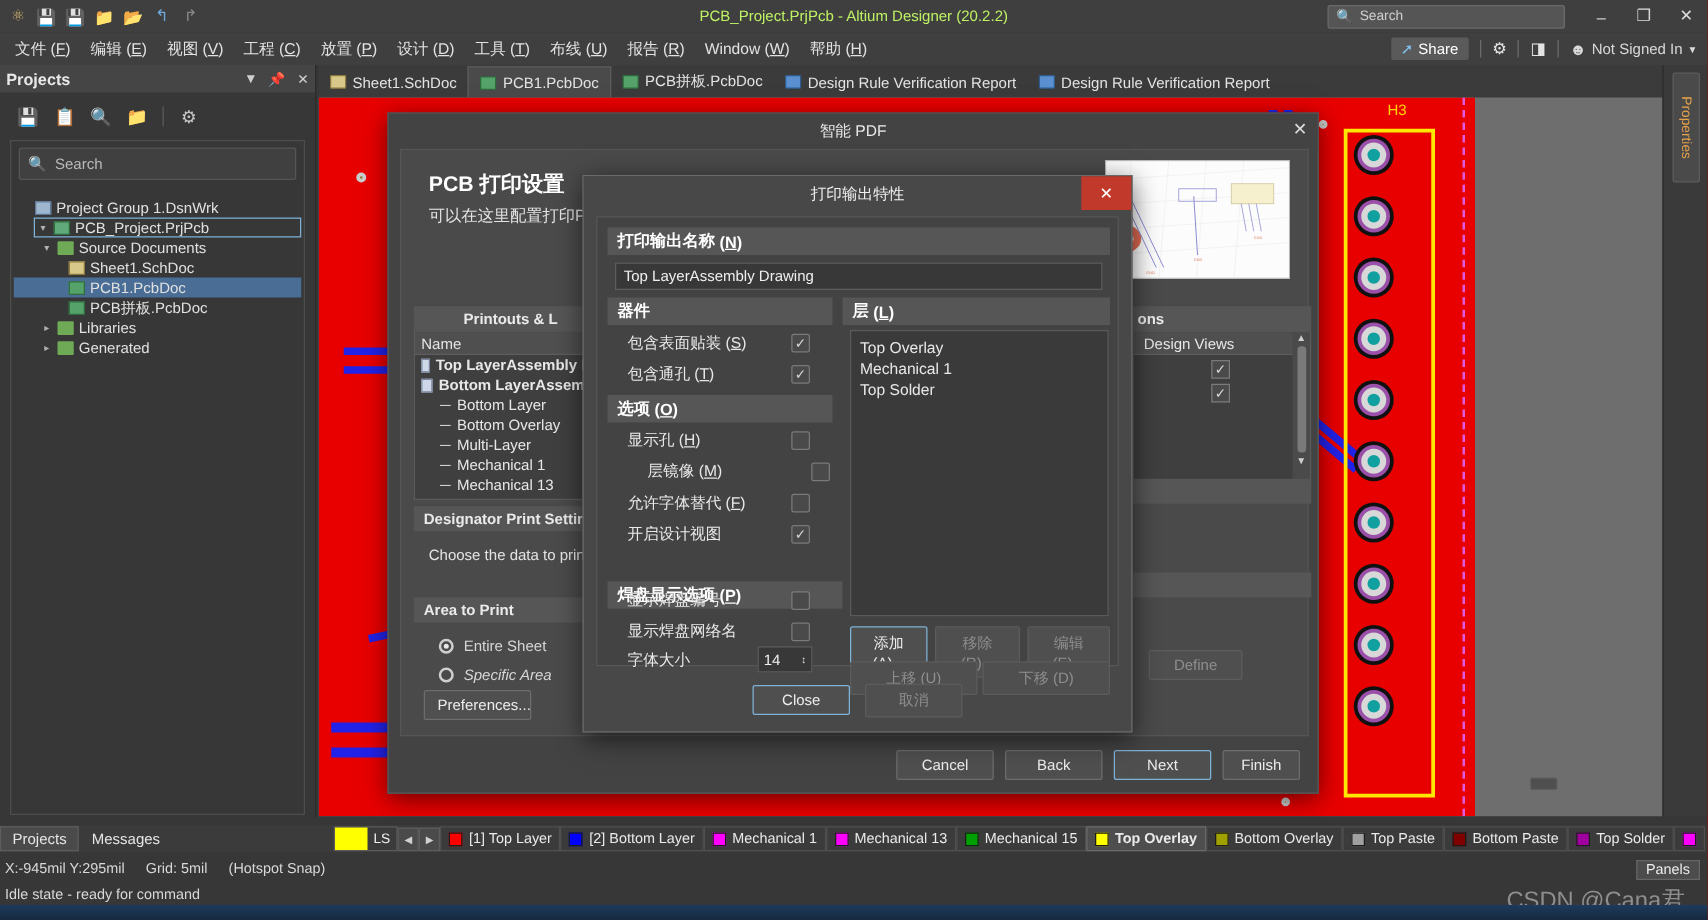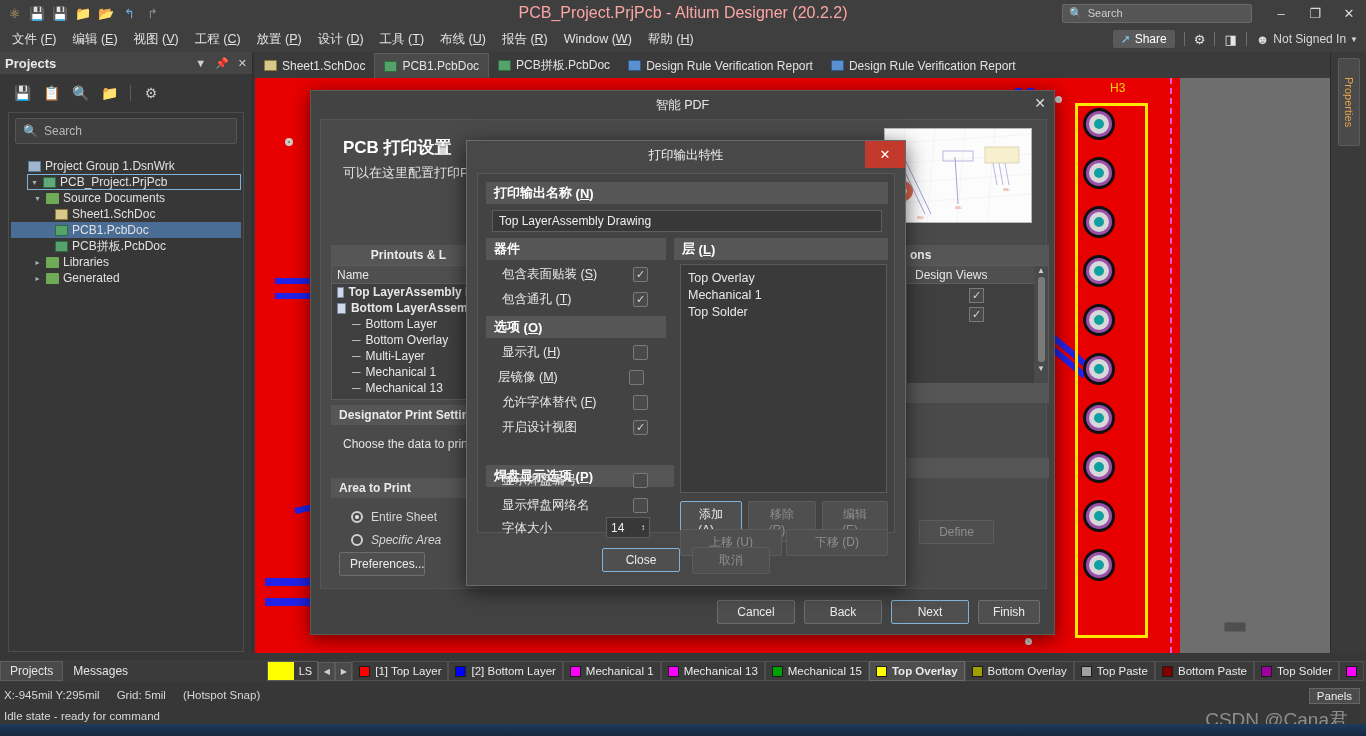--- a/index.html
+++ b/index.html
@@ -10,21 +10,21 @@
     background:#2b2b2b;
     color:#d6d6d6;
     -webkit-font-smoothing: none;
   }
   .app { position:relative; width:1366px; height:736px; background:#373737; }
 
   
   .titlebar { position:absolute; left:0; top:0; width:1366px; height:26px; background:#3f3f3f; display:flex; align-items:center; }
   .qat { display:flex; align-items:center; gap:2px; padding-left:4px; }
   .qat .ico { width:21px; height:21px; display:flex; align-items:center; justify-content:center; font-size:13px; color:#d0b070; }
-  .title-text { position:absolute; left:0; width:100%; text-align:center; font-size:16px; color:#fca5a5; pointer-events:none; }
+  .title-text { position:absolute; left:0; width:100%; text-align:center; font-size:12px; color:#bef264; pointer-events:none; }
   .tb-right { margin-left:auto; display:flex; align-items:center; height:26px; }
   .searchbox { width:190px; height:19px; background:#555; border:1px solid #6a6a6a; border-radius:2px; display:flex; align-items:center; padding:0 6px; gap:5px; color:#cfcfcf; font-size:11px; margin-right:12px;}
   .wbtn { width:34px; height:26px; display:flex; align-items:center; justify-content:center; color:#dadada; font-size:13px;}
 
   
   .menubar { position:absolute; left:0; top:26px; width:1366px; height:26px; background:#3f3f3f; display:flex; align-items:center; }
   .menu-item { padding:3px 8px; font-size:12.5px; color:#e2e2e2; white-space:nowrap; }
   .menu-item u { text-decoration:underline; }
   .mb-right { margin-left:auto; display:flex; align-items:center; gap:9px; padding-right:8px; }
   .share-btn { background:#5a5a5a; border-radius:2px; padding:2px 8px; color:#fff; font-size:12px; display:flex; align-items:center; gap:4px;}
@@ -458,21 +458,21 @@
         <span class="chk">✓</span>
       </div>
 
       <div class="sect" style="position:absolute;left:8px;top:142px;width:180px;">
         <span>选项</span>&nbsp;(<u>O</u>)
       </div>
       <div class="chkrow" style="position:absolute;left:8px;top:166px;width:180px;">
         <span><span>显示孔</span> (<u>H</u>)</span>
         <span class="chk"></span>
       </div>
-      <div class="chkrow" style="position:absolute;left:4px;top:191px;width:180px;">
+      <div class="chkrow" style="position:absolute;left:24px;top:191px;width:180px;">
         <span><span>层镜像</span> (<u>M</u>)</span>
         <span class="chk"></span>
       </div>
       <div class="chkrow" style="position:absolute;left:8px;top:216px;width:180px;">
         <span><span>允许字体替代</span> (<u>F</u>)</span>
         <span class="chk"></span>
       </div>
       <div class="chkrow" style="position:absolute;left:8px;top:241px;width:180px;">
         <span>开启设计视图</span>
         <span class="chk">✓</span>

